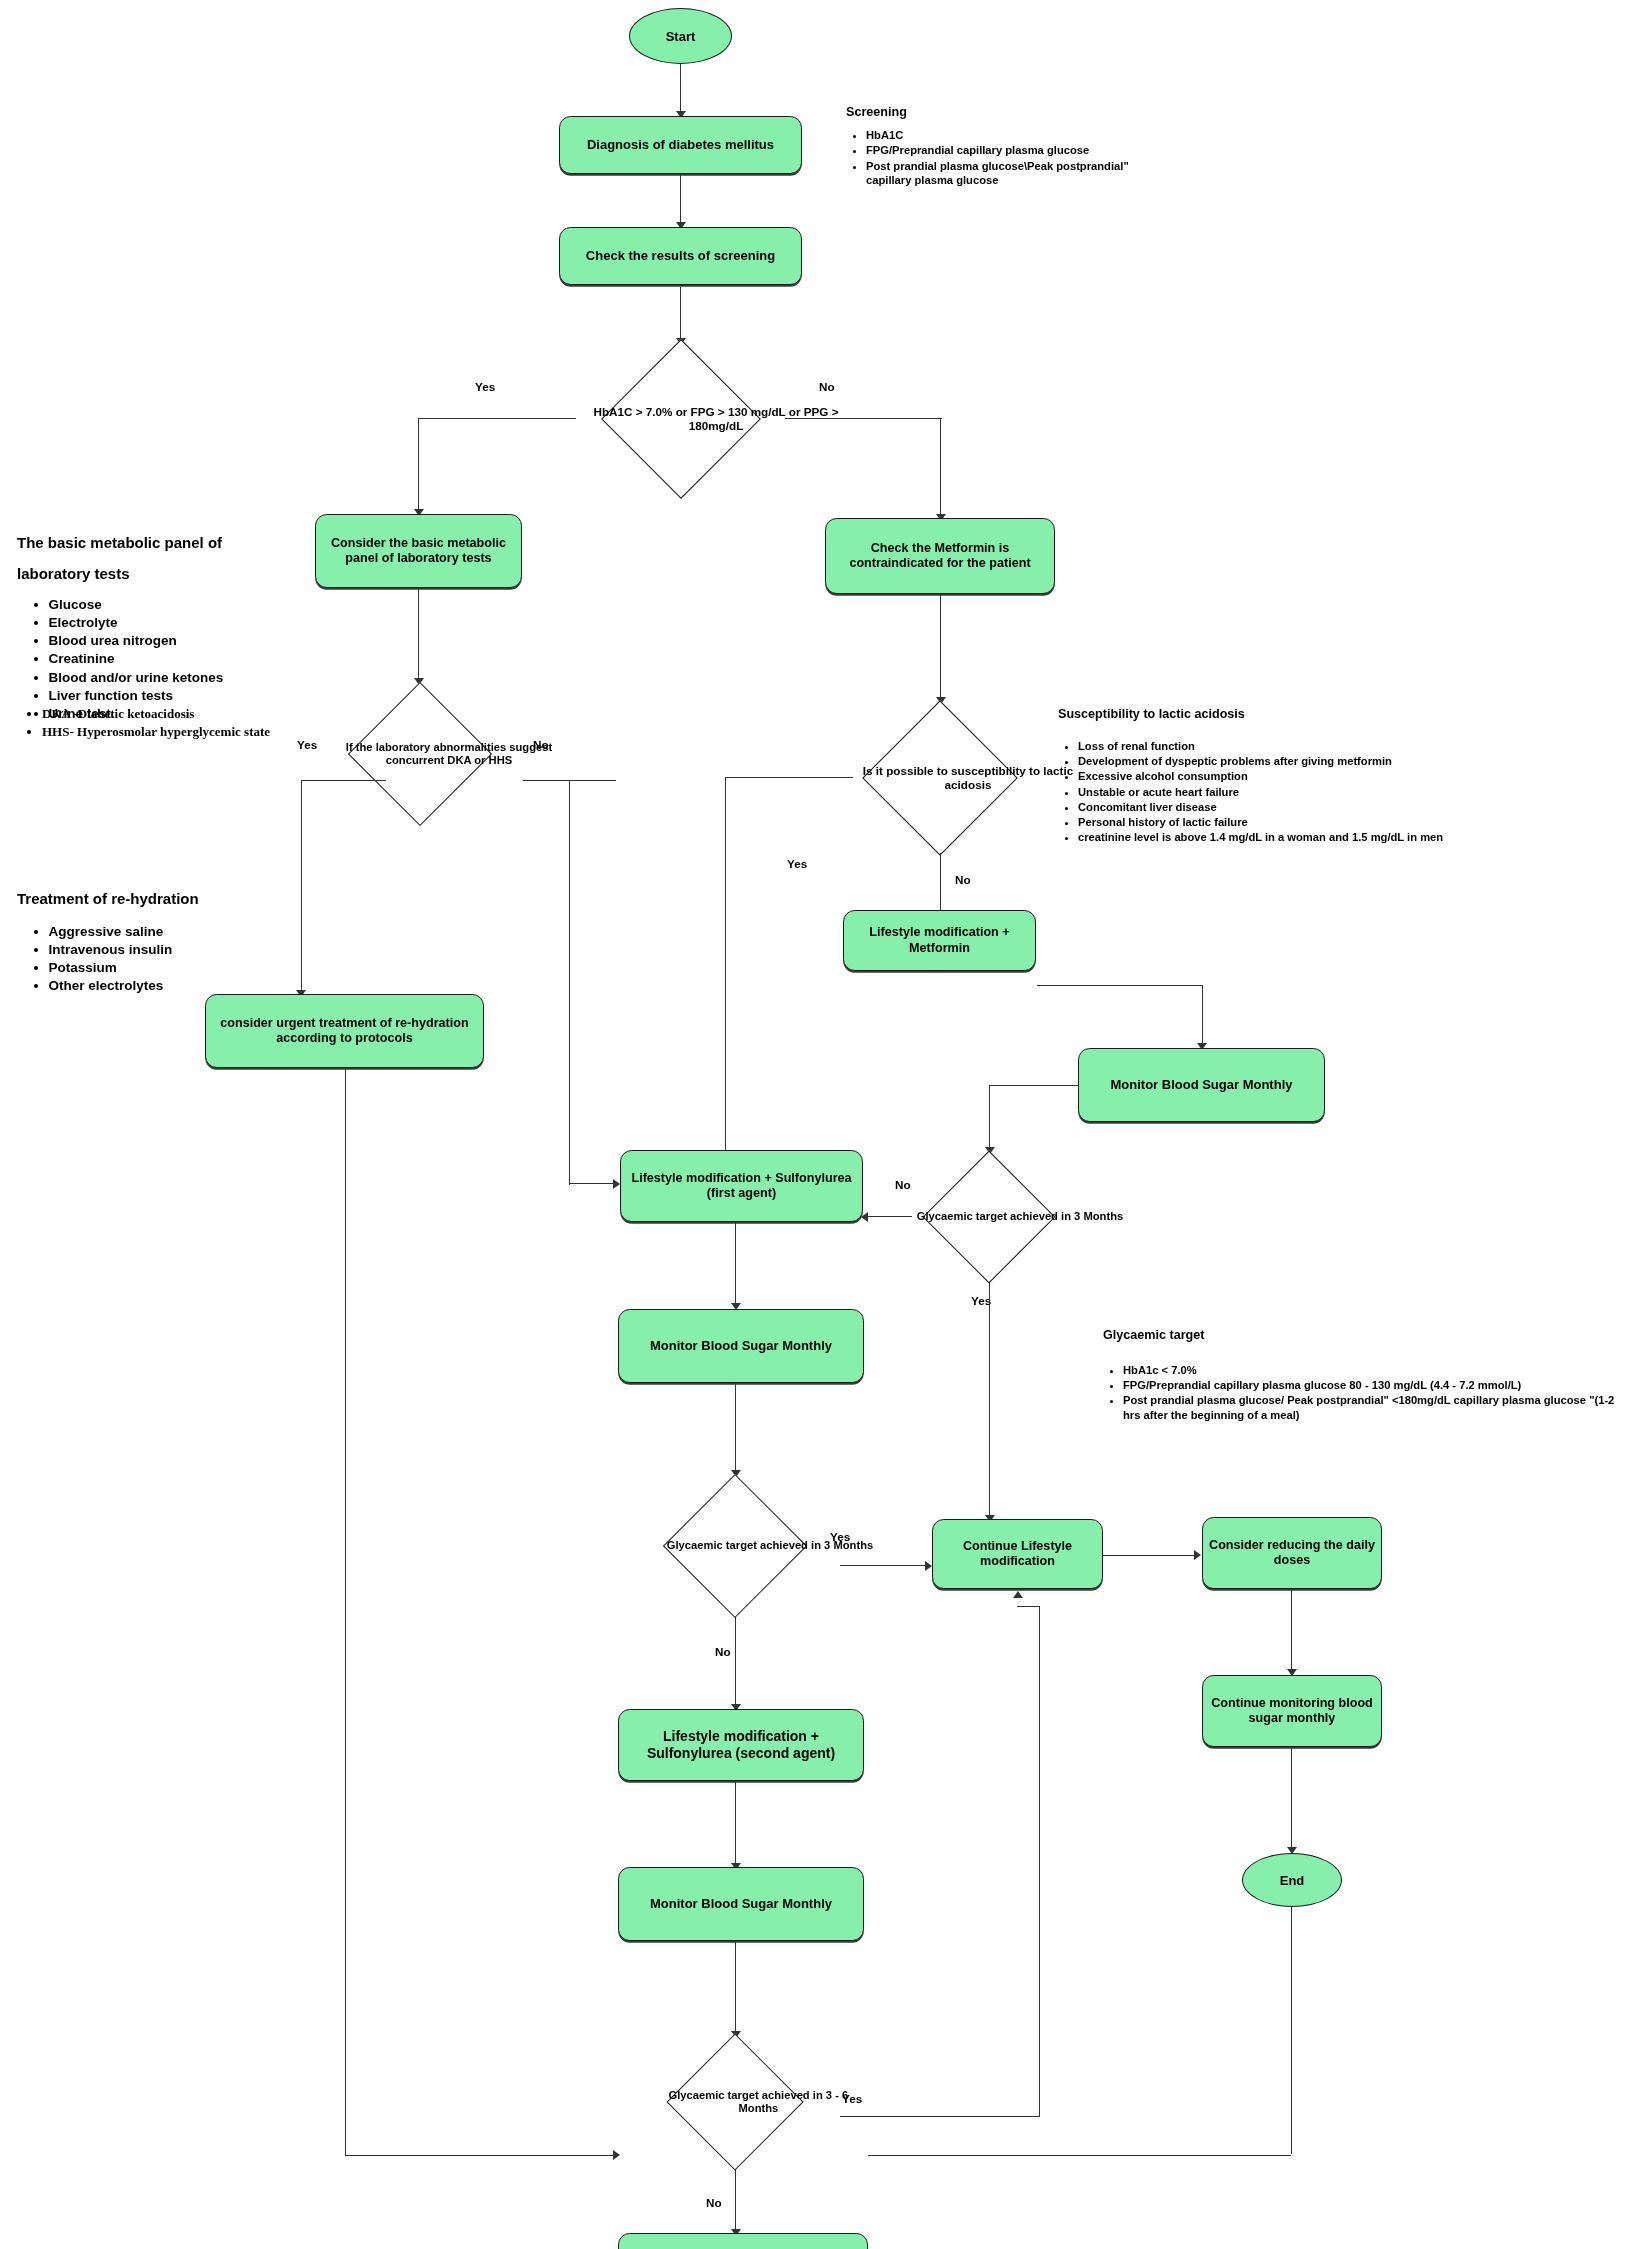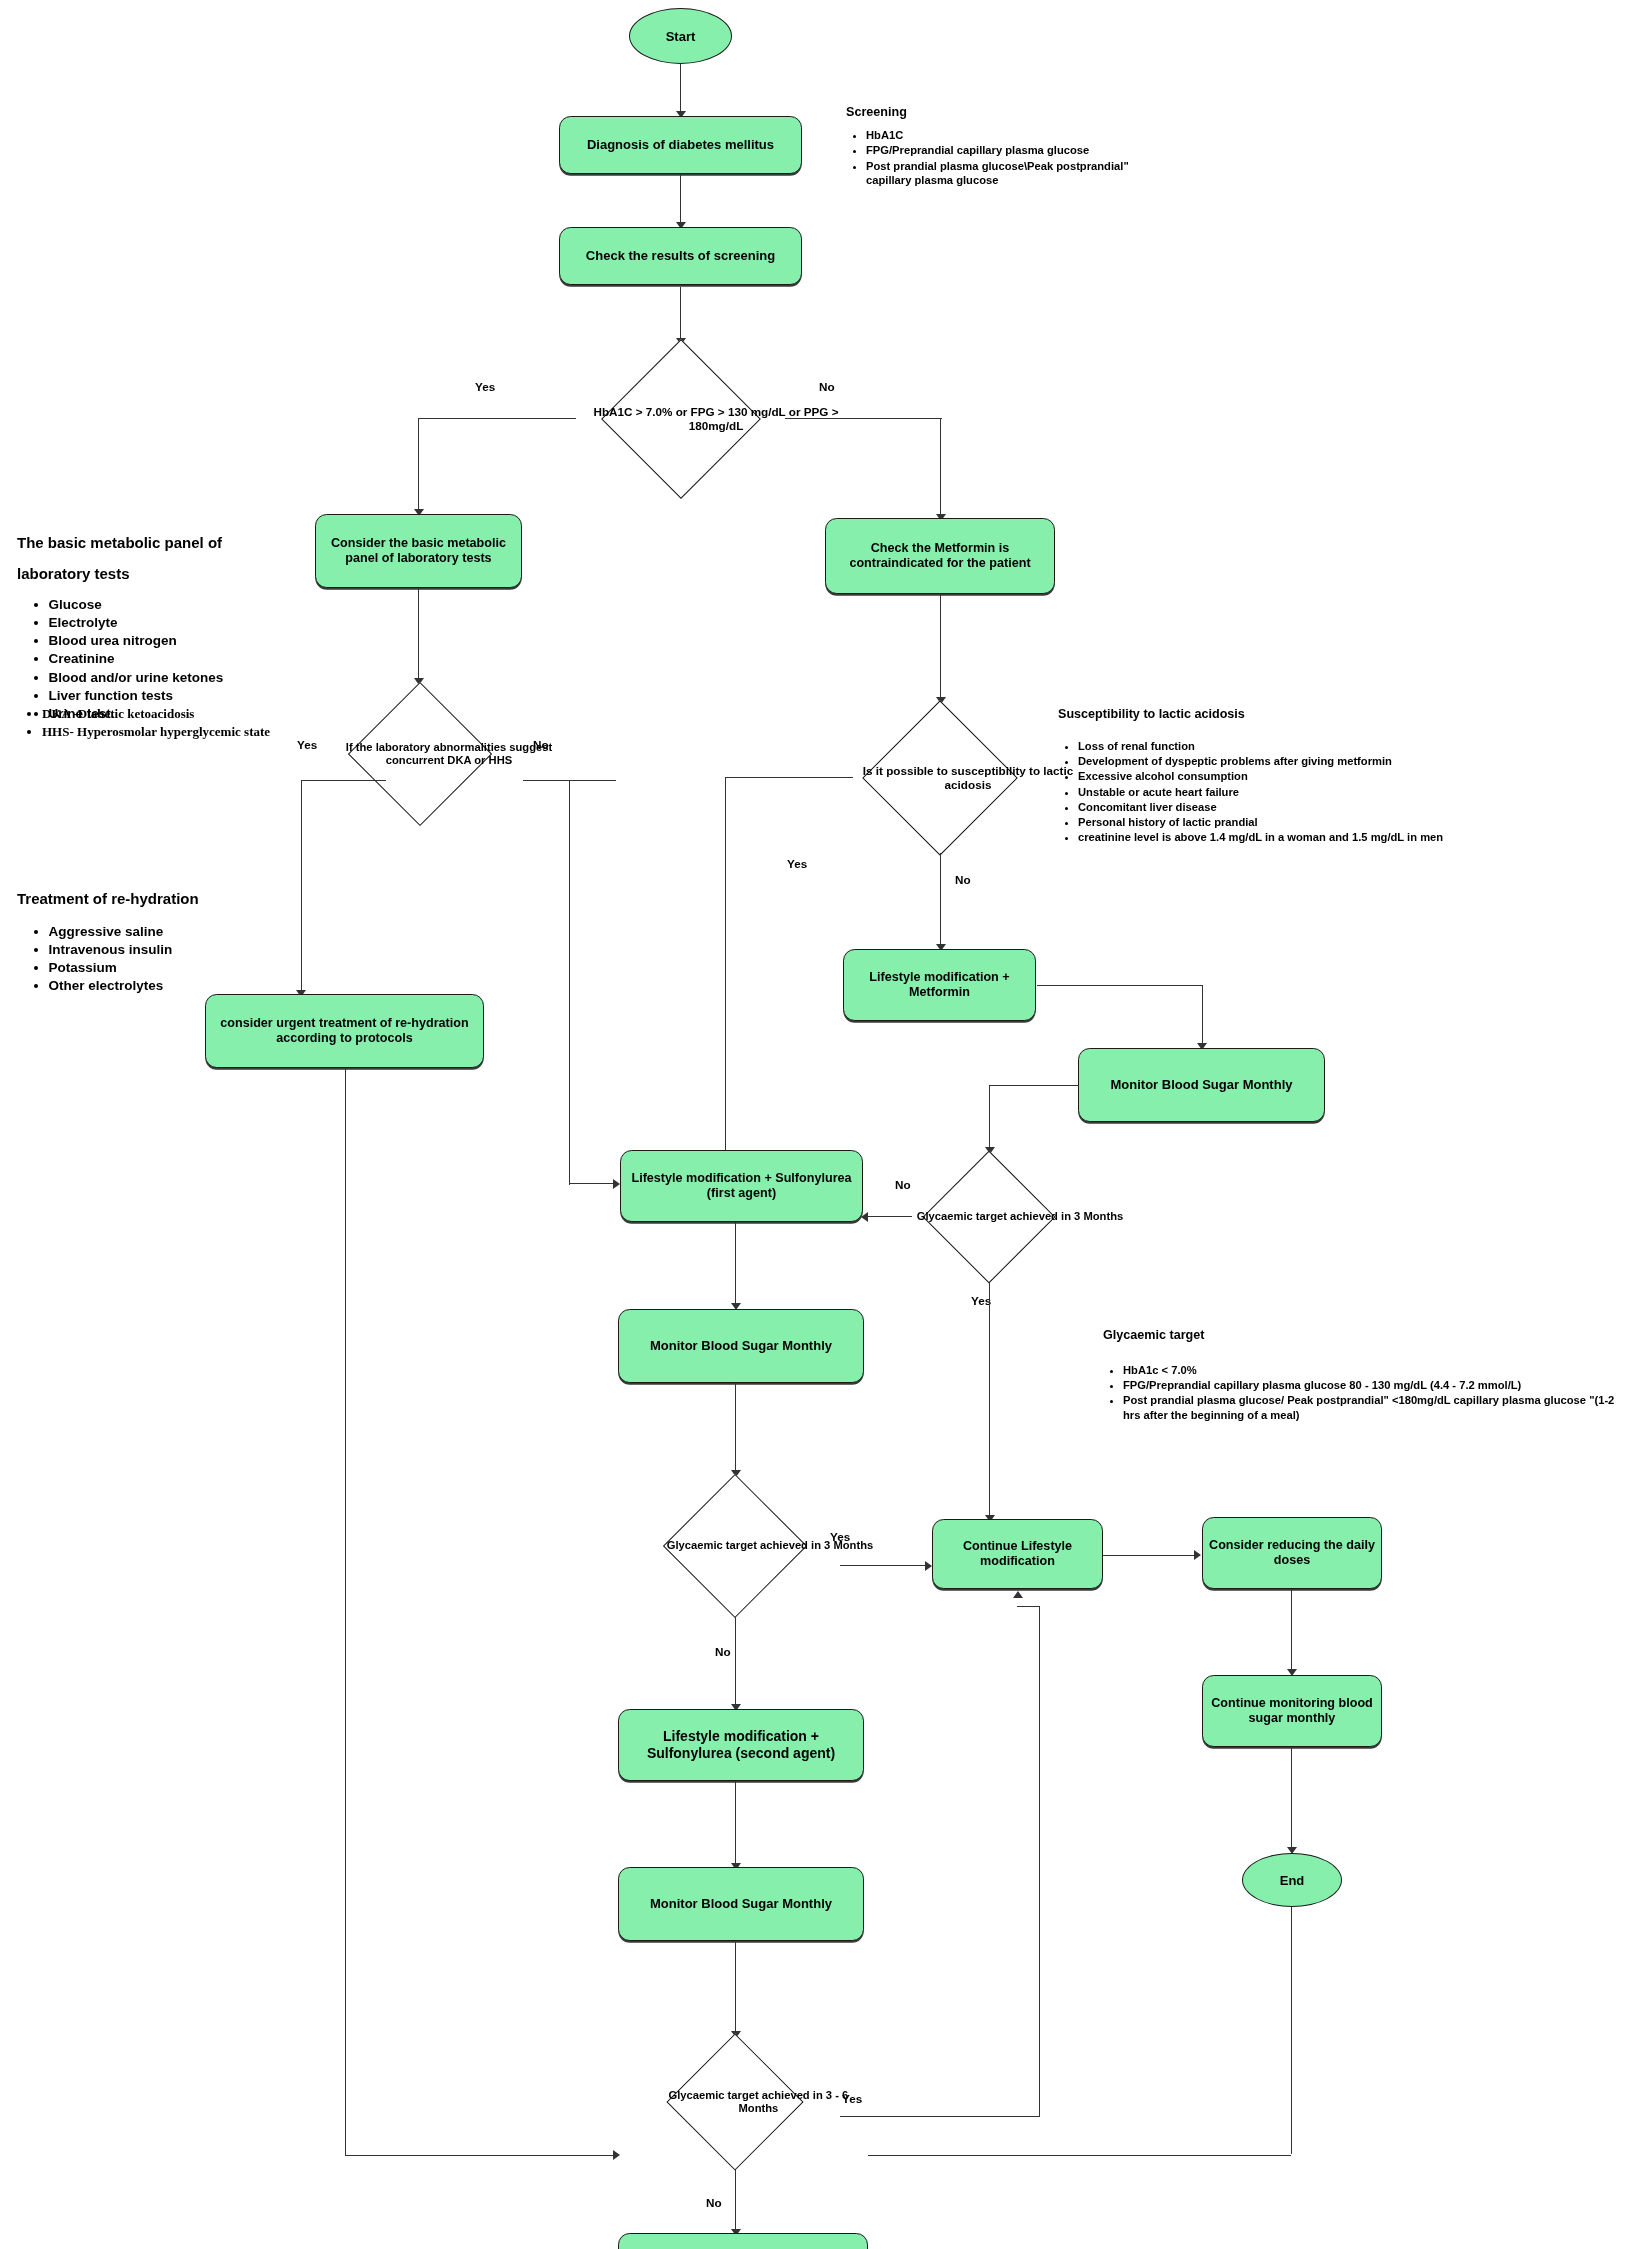--- a/index.html
+++ b/index.html
@@ -125,21 +125,21 @@
   <div class="ar ar-d" style="left:936px;top:944px;"></div>
 
   <div class="node proc" style="left:205px;top:994px;width:279px;height:74px;">
     <span class="txt" style="font-size:12.6px;">consider urgent treatment of re-hydration according to protocols</span>
   </div>
 
   <div class="ln lnv dk" style="left:345px;top:1069px;height:1086px;"></div>
   <div class="ln lnh dk" style="left:345px;top:2155px;width:271px;"></div>
   <div class="ar ar-r" style="left:613px;top:2150px;"></div>
 
-  <div class="node proc" style="left:843px;top:949px;width:193px;height:72px;">
+  <div class="node proc" style="left:843px;top:910px;width:193px;height:61px;">
     <span class="txt" style="font-size:12.6px;">Lifestyle modification + Metformin</span>
   </div>
   <div class="ln lnh dk" style="left:1037px;top:985px;width:166px;"></div>
   <div class="ln lnv dk" style="left:1202px;top:985px;height:62px;"></div>
   <div class="ar ar-d" style="left:1197px;top:1043px;"></div>
 
   <div class="node proc" style="left:1078px;top:1048px;width:247px;height:74px;">
     <span class="txt" style="font-size:13px;">Monitor Blood Sugar Monthly</span>
   </div>
   <div class="ln lnh dk" style="left:989px;top:1085px;width:90px;"></div>
@@ -281,21 +281,21 @@
   </div>
 
   <div class="note" style="left:1058px;top:706px;width:571px;">
     <h4>Susceptibility to lactic acidosis</h4>
     <ul style="margin-top:16px;">
       <li>Loss of renal function</li>
       <li>Development of dyspeptic problems after giving metformin</li>
       <li>Excessive alcohol consumption</li>
       <li>Unstable or acute heart failure</li>
       <li>Concomitant liver disease</li>
-      <li>Personal history of lactic prandial</li>
+      <li>Personal history of lactic failure</li>
       <li>creatinine level is above 1.4 mg/dL in a woman and 1.5 mg/dL in men</li>
     </ul>
   </div>
 
   <div class="note" style="left:1103px;top:1327px;width:531px;">
     <h4>Glycaemic target</h4>
     <ul style="margin-top:19px;">
       <li>HbA1c &lt; 7.0%</li>
       <li>FPG/Preprandial capillary plasma glucose 80 - 130 mg/dL (4.4 - 7.2 mmol/L)</li>
       <li>Post prandial plasma glucose/ Peak postprandial" &lt;180mg/dL capillary plasma glucose   "(1-2 hrs after the beginning of a meal)</li>

